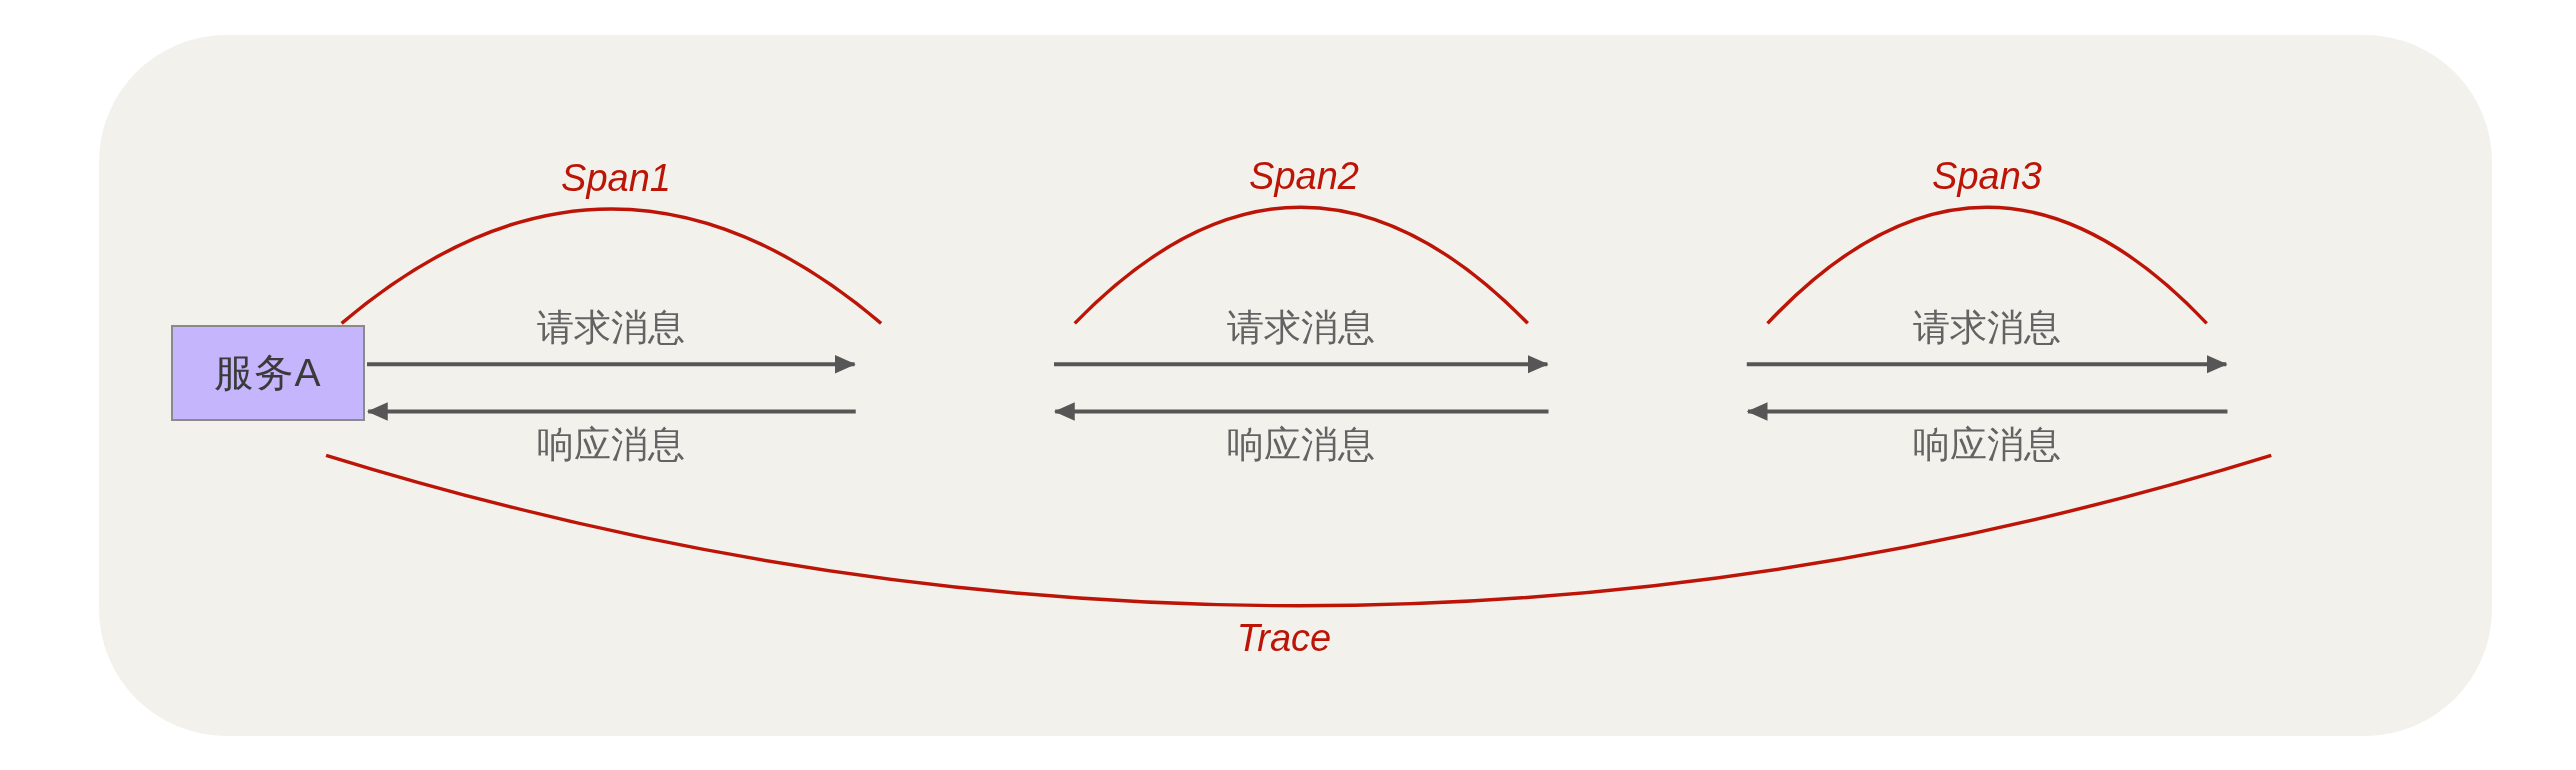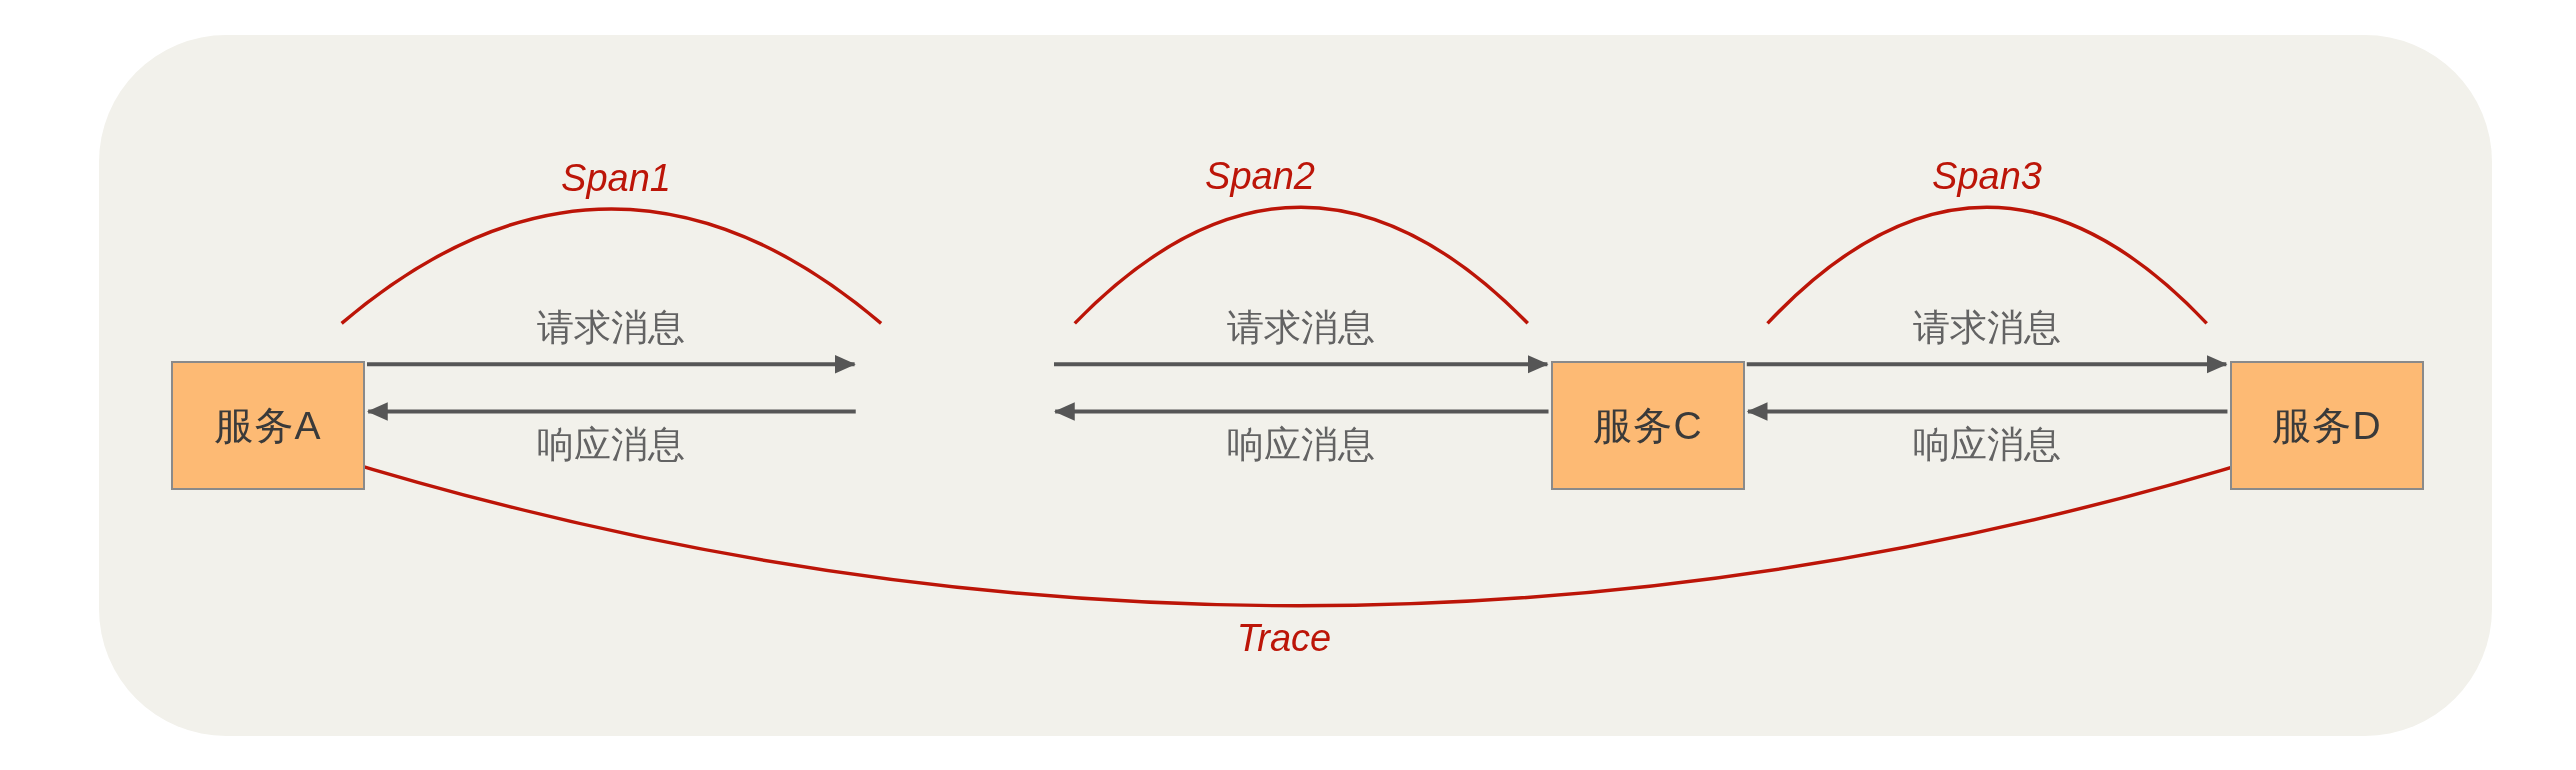--- a/index.html
+++ b/index.html
@@ -19,28 +19,27 @@
     border-radius: 127px;
   }
   .connector-layer {
     position: absolute;
     left: 0; top: 0;
     width: 2576px; height: 770px;
   }
   .svc {
     position: absolute;
     top: 325px;
-    width: 194px; height: 129px;
+    width: 194px; height: 96px;
     box-sizing: border-box;
-    background: #fdba74;
+    background: #c4b5fd;
     border: 2.3px solid #8A8A8A;
     display: flex;
     align-items: center;
     justify-content: center;
-    margin-top: 36px;
   }
   .svc span {
     font-size: 39px;
     color: #3A3A3A;
     letter-spacing: 1.2px;
     white-space: nowrap;
   }
   .float-label {
     position: absolute;
     transform: translate(-50%, -50%);
@@ -75,36 +74,30 @@
     <path d="M 592 561 Q 1060 164 1528 561" fill="none" stroke="#BC1508" stroke-width="6"></path>
     <path d="M 1864 561 Q 2256 158 2650 561" fill="none" stroke="#BC1508" stroke-width="6"></path>
     <path d="M 3066 561 Q 3446 158 3828 561" fill="none" stroke="#BC1508" stroke-width="6"></path>
 
     <path d="M 565 790 Q 2252 1312 3940 790" fill="none" stroke="#BC1508" stroke-width="6"></path>
   </svg>
 
   <div class="svc" style="left:171px">
     <span>服务A</span>
   </div>
-  <div class="svc" style="left:1551px">
-    <span>服务C</span>
-  </div>
-  <div class="svc" style="left:2230px">
-    <span>服务D</span>
-  </div>
 
   <div class="float-label msg-label" style="left:611px; top:330px">请求消息</div>
   <div class="float-label msg-label" style="left:611px; top:447px">响应消息</div>
 
   <div class="float-label msg-label" style="left:1301px; top:330px">请求消息</div>
   <div class="float-label msg-label" style="left:1301px; top:447px">响应消息</div>
 
   <div class="float-label msg-label" style="left:1987px; top:330px">请求消息</div>
   <div class="float-label msg-label" style="left:1987px; top:447px">响应消息</div>
 
   <div class="float-label red-label" style="left:616px; top:178px">Span1</div>
-  <div class="float-label red-label" style="left:1260px; top:176px">Span2</div>
+  <div class="float-label red-label" style="left:1304px; top:176px">Span2</div>
   <div class="float-label red-label" style="left:1987px; top:176px">Span3</div>
 
   <div class="float-label red-label" style="left:1284px; top:638px">Trace</div>
 
 </div>
 
 
 </body></html>

